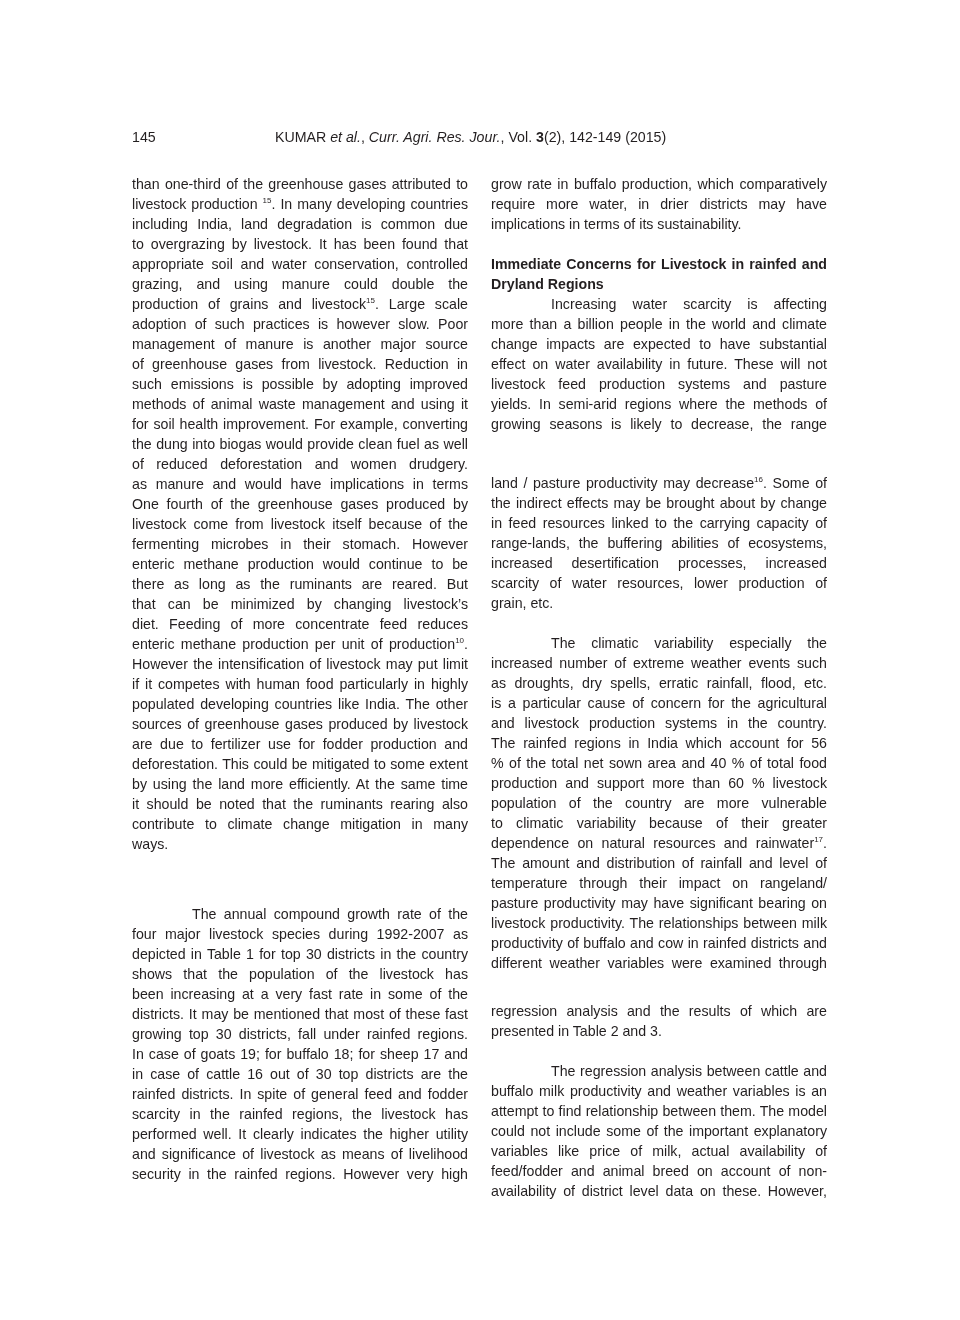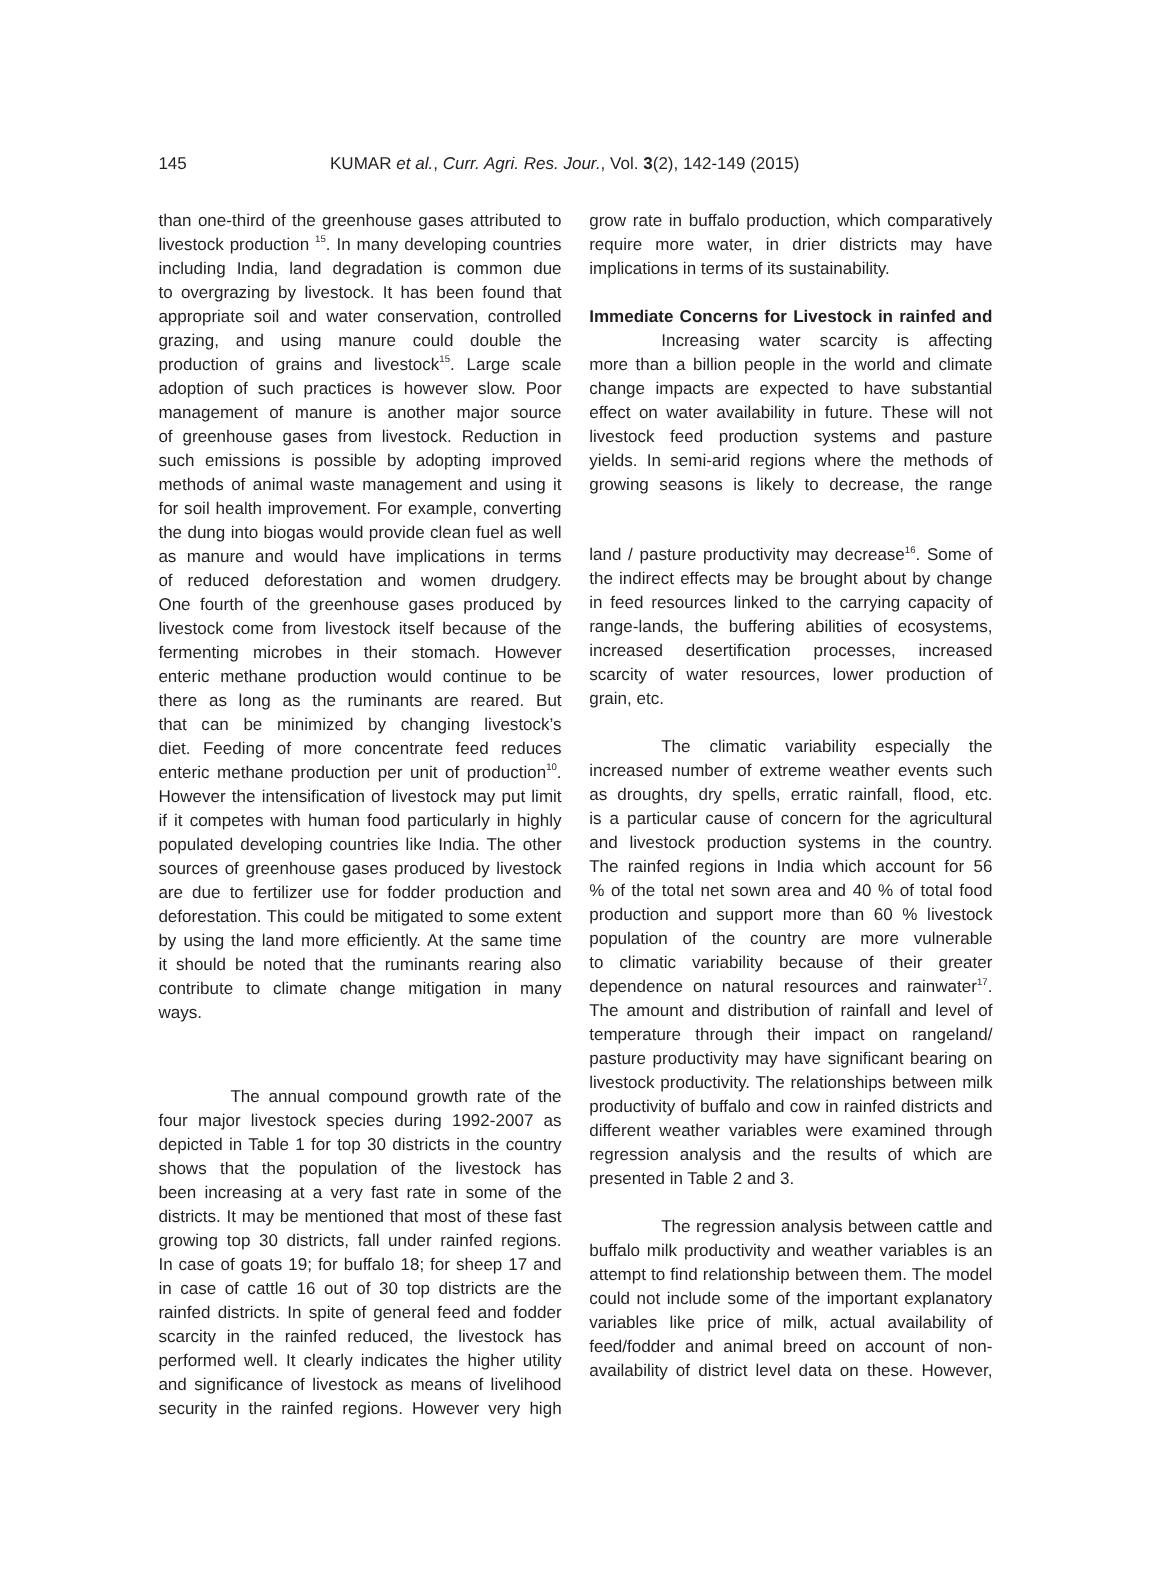--- a/index.html
+++ b/index.html
@@ -33,22 +33,22 @@
     <div class="line" style="white-space: nowrap;"><span>appropriate soil and water conservation,  controlled</span></div>
     <div class="line" style="white-space: nowrap;"><span>grazing, and using manure could double the</span></div>
     <div class="line" style="white-space: nowrap;"><span>production of grains and livestock</span><sup>15</sup><span>. Large scale</span></div>
     <div class="line" style="white-space: nowrap;"><span>adoption of such practices is however slow. Poor</span></div>
     <div class="line" style="white-space: nowrap;"><span>management of manure is another major source</span></div>
     <div class="line" style="white-space: nowrap;"><span>of greenhouse gases from livestock. Reduction in</span></div>
     <div class="line" style="white-space: nowrap;"><span>such emissions is possible by adopting improved</span></div>
     <div class="line" style="white-space: nowrap;"><span>methods of animal waste management and using it</span></div>
     <div class="line" style="white-space: nowrap;"><span>for soil health improvement. For example, converting</span></div>
     <div class="line" style="white-space: nowrap;"><span>the dung into biogas would provide clean fuel as well</span></div>
+    <div class="line" style="white-space: nowrap;"><span>of reduced deforestation and women drudgery.</span></div>
     <div class="line" style="white-space: nowrap;"><span>as manure and would have implications in terms</span></div>
-    <div class="line" style="white-space: nowrap;"><span>of reduced deforestation and women drudgery.</span></div>
     <div class="line" style="white-space: nowrap;"><span>One fourth of the greenhouse gases produced by</span></div>
     <div class="line" style="white-space: nowrap;"><span>livestock come from livestock itself because of the</span></div>
     <div class="line" style="white-space: nowrap;"><span>fermenting microbes in their stomach. However</span></div>
     <div class="line" style="white-space: nowrap;"><span>enteric methane production would continue to be</span></div>
     <div class="line" style="white-space: nowrap;"><span>there as long as the ruminants are reared. But</span></div>
     <div class="line" style="white-space: nowrap;"><span>that can be minimized by changing livestock’s</span></div>
     <div class="line" style="white-space: nowrap;"><span>diet. Feeding of more concentrate feed reduces</span></div>
     <div class="line" style="white-space: nowrap;"><span>enteric methane production per unit of production</span><sup>10</sup><span>.</span></div>
     <div class="line" style="white-space: nowrap;"><span>However the intensification of livestock may put limit</span></div>
     <div class="line" style="white-space: nowrap;"><span>if it competes with human food particularly in highly</span></div>
@@ -64,31 +64,32 @@
     <div class="line indent" style="white-space: nowrap; margin-top: 30px;"><span>The annual compound growth rate of the</span></div>
     <div class="line" style="white-space: nowrap;"><span>four major livestock species during 1992-2007 as</span></div>
     <div class="line" style="white-space: nowrap;"><span>depicted in Table 1 for top 30 districts in the country</span></div>
     <div class="line" style="white-space: nowrap;"><span>shows that the population of the livestock has</span></div>
     <div class="line" style="white-space: nowrap;"><span>been increasing at a very fast rate in some of the</span></div>
     <div class="line" style="white-space: nowrap;"><span>districts. It may be mentioned that most of these fast</span></div>
     <div class="line" style="white-space: nowrap;"><span>growing top 30 districts, fall under rainfed regions.</span></div>
     <div class="line" style="white-space: nowrap;"><span>In case of goats 19; for buffalo 18; for sheep 17 and</span></div>
     <div class="line" style="white-space: nowrap;"><span>in case of cattle 16 out of 30 top districts are the</span></div>
     <div class="line" style="white-space: nowrap;"><span>rainfed districts. In spite of general feed and fodder</span></div>
-    <div class="line" style="white-space: nowrap;"><span>scarcity in the rainfed reduced, the livestock has</span></div>
+    <div class="line" style="white-space: nowrap;"><span>scarcity in the rainfed regions, the livestock has</span></div>
     <div class="line" style="white-space: nowrap;"><span>performed well. It clearly indicates the higher utility</span></div>
     <div class="line" style="white-space: nowrap;"><span>and significance of livestock as means of livelihood</span></div>
     <div class="line" style="white-space: nowrap;"><span>security in the rainfed regions. However very high</span></div>
   </div>
 <div class="col col-right">
     <div class="line" style="white-space: nowrap;"><span>grow rate in buffalo production, which comparatively</span></div>
     <div class="line" style="white-space: nowrap;"><span>require more water, in drier districts may have</span></div>
     <div class="line last"><span>implications in terms of its sustainability.</span></div>
     <div class="line blank"></div>
     <div class="line heading" style="white-space: nowrap;"><span>Immediate Concerns for Livestock in rainfed and</span></div>
+    <div class="line heading last"><span>Dryland Regions</span></div>
     <div class="line indent" style="white-space: nowrap;"><span>Increasing water scarcity is affecting</span></div>
     <div class="line" style="white-space: nowrap;"><span>more than a billion people in the world and climate</span></div>
     <div class="line" style="white-space: nowrap;"><span>change impacts are expected to have substantial</span></div>
     <div class="line" style="white-space: nowrap;"><span>effect on water availability in future. These will not</span></div>
     <div class="line" style="white-space: nowrap;"><span>livestock feed production systems and pasture</span></div>
     <div class="line" style="white-space: nowrap;"><span>yields. In semi-arid regions where  the methods of</span></div>
     <div class="line" style="white-space: nowrap;"><span>growing seasons is likely to decrease, the range</span></div>
     <div class="line" style="white-space: nowrap; margin-top: 39px;"><span>land / pasture productivity may decrease</span><sup>16</sup><span>. Some of</span></div>
     <div class="line" style="white-space: nowrap;"><span>the indirect effects may be brought about by change</span></div>
     <div class="line" style="white-space: nowrap;"><span>in feed resources linked to the carrying capacity of</span></div>
@@ -107,21 +108,21 @@
     <div class="line" style="white-space: nowrap;"><span>production and support more than 60 % livestock</span></div>
     <div class="line" style="white-space: nowrap;"><span>population of the country are more vulnerable</span></div>
     <div class="line" style="white-space: nowrap;"><span>to climatic variability because of their greater</span></div>
     <div class="line" style="white-space: nowrap;"><span>dependence on natural resources and rainwater</span><sup>17</sup><span>.</span></div>
     <div class="line" style="white-space: nowrap;"><span>The amount and distribution of rainfall and level of</span></div>
     <div class="line" style="white-space: nowrap;"><span>temperature through their impact on rangeland/</span></div>
     <div class="line" style="white-space: nowrap;"><span>pasture productivity may have significant bearing on</span></div>
     <div class="line" style="white-space: nowrap;"><span>livestock productivity.  The relationships between milk</span></div>
     <div class="line" style="white-space: nowrap;"><span>productivity of buffalo and cow in rainfed districts and</span></div>
     <div class="line" style="white-space: nowrap;"><span>different weather variables were examined through</span></div>
-    <div class="line" style="white-space: nowrap;"><span>regression analysis and the results of which are</span></div>
+    <div class="line" style="white-space: nowrap; margin-top: 28px;"><span>regression analysis and the results of which are</span></div>
     <div class="line last"><span>presented in Table 2 and 3.</span></div>
     <div class="line blank"></div>
     <div class="line indent" style="white-space: nowrap;"><span>The regression analysis between cattle and</span></div>
     <div class="line" style="white-space: nowrap;"><span>buffalo milk productivity and weather variables is an</span></div>
     <div class="line" style="white-space: nowrap;"><span>attempt to find relationship between them. The model</span></div>
     <div class="line" style="white-space: nowrap;"><span>could not include some of the important explanatory</span></div>
     <div class="line" style="white-space: nowrap;"><span>variables like price of milk, actual availability of</span></div>
     <div class="line" style="white-space: nowrap;"><span>feed/fodder and animal breed on account of non-</span></div>
     <div class="line" style="white-space: nowrap;"><span>availability of district level data on these. However,</span></div>
   </div>

